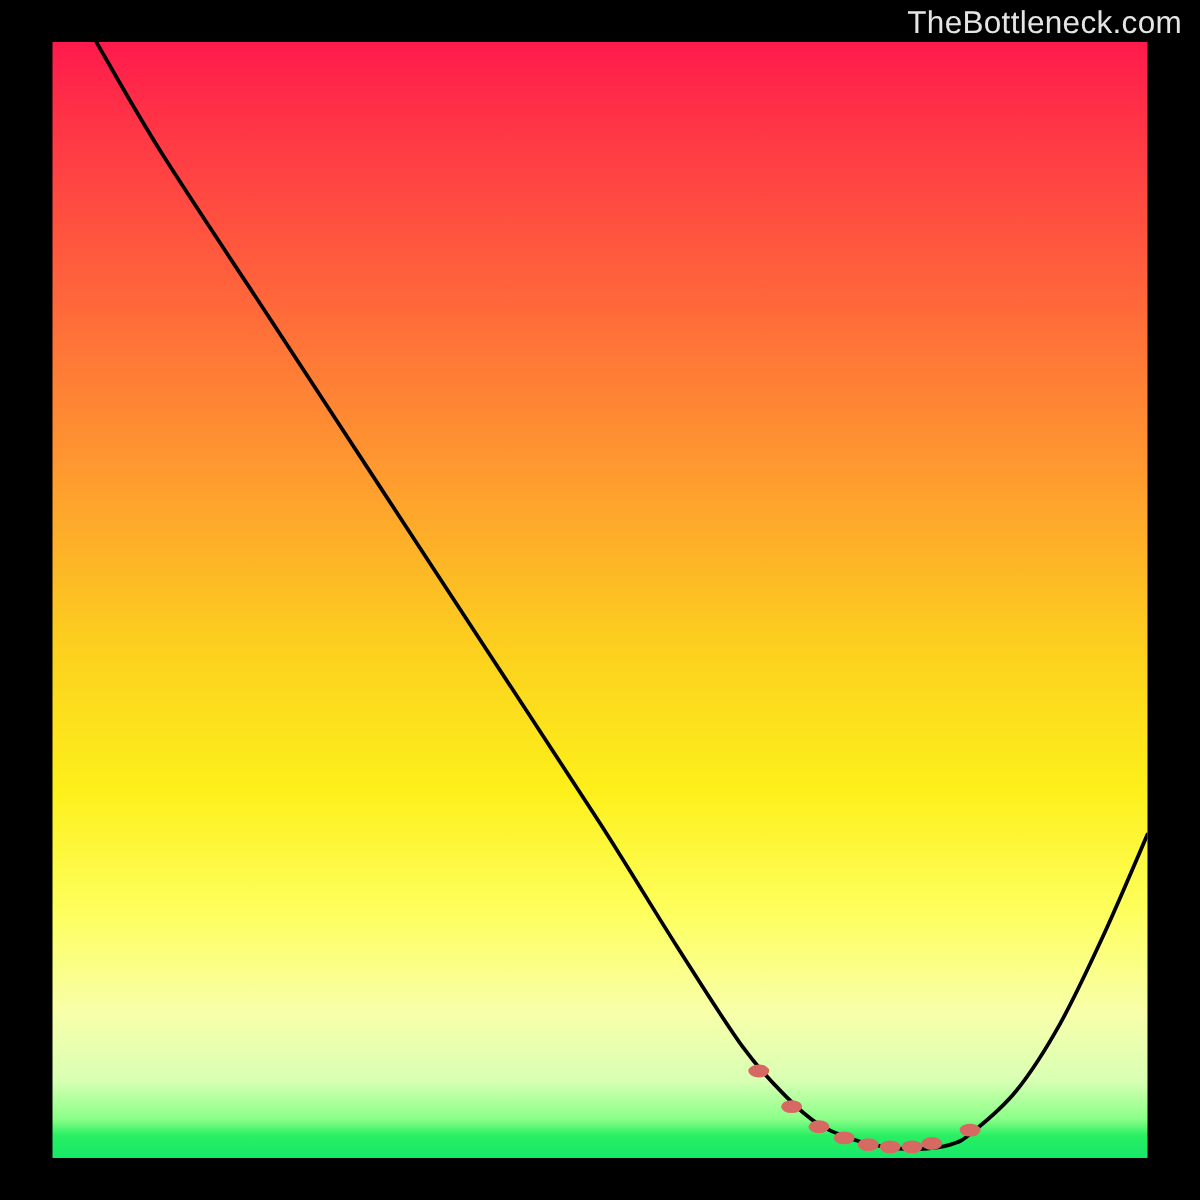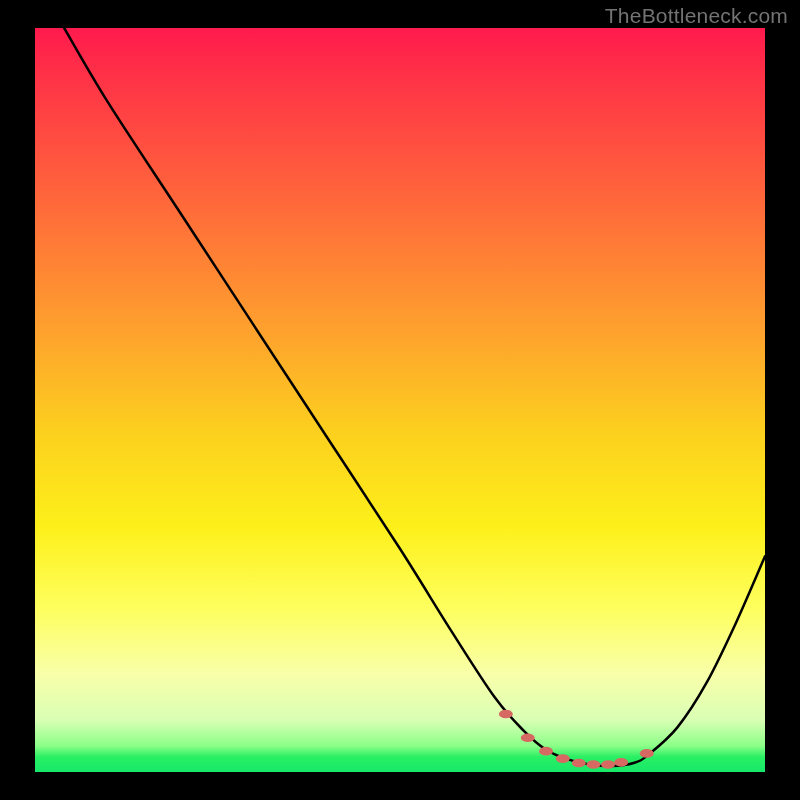--- a/index.html
+++ b/index.html
@@ -14,21 +14,21 @@
   .stage {
     position: relative;
     width: 800px;
     height: 800px;
     background: #000;
   }
   .watermark {
     position: absolute;
     top: 4px;
     right: 12px;
-    color: #737373;
+    color: #e5e5e5;
     font-size: 21px;
     letter-spacing: 0.2px;
     z-index: 10;
   }
   .plot {
     position: absolute;
     left: 35px;
     top: 28px;
     width: 730px;
     height: 744px;

